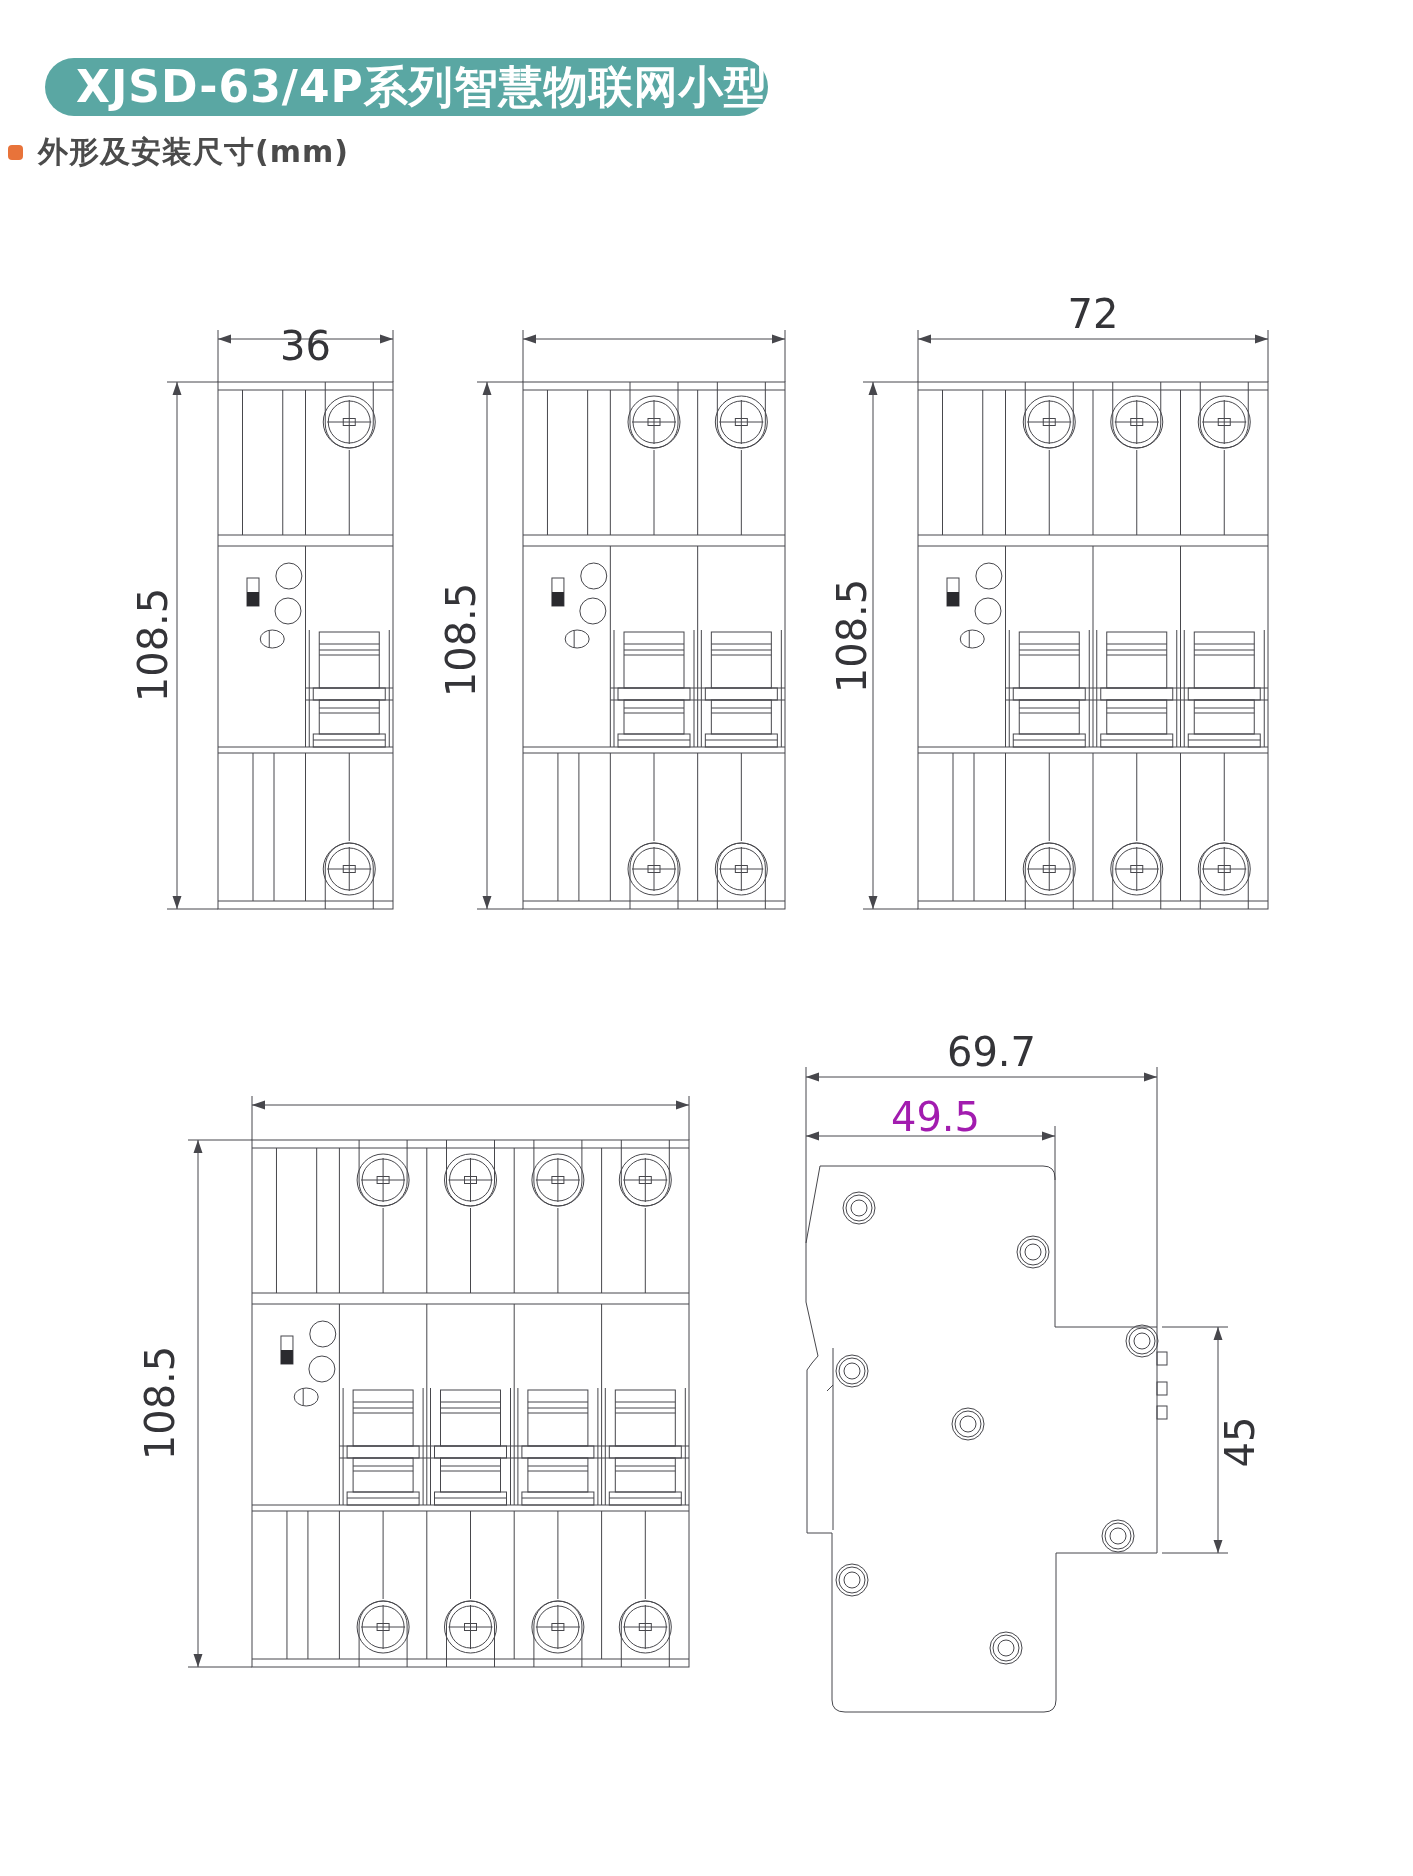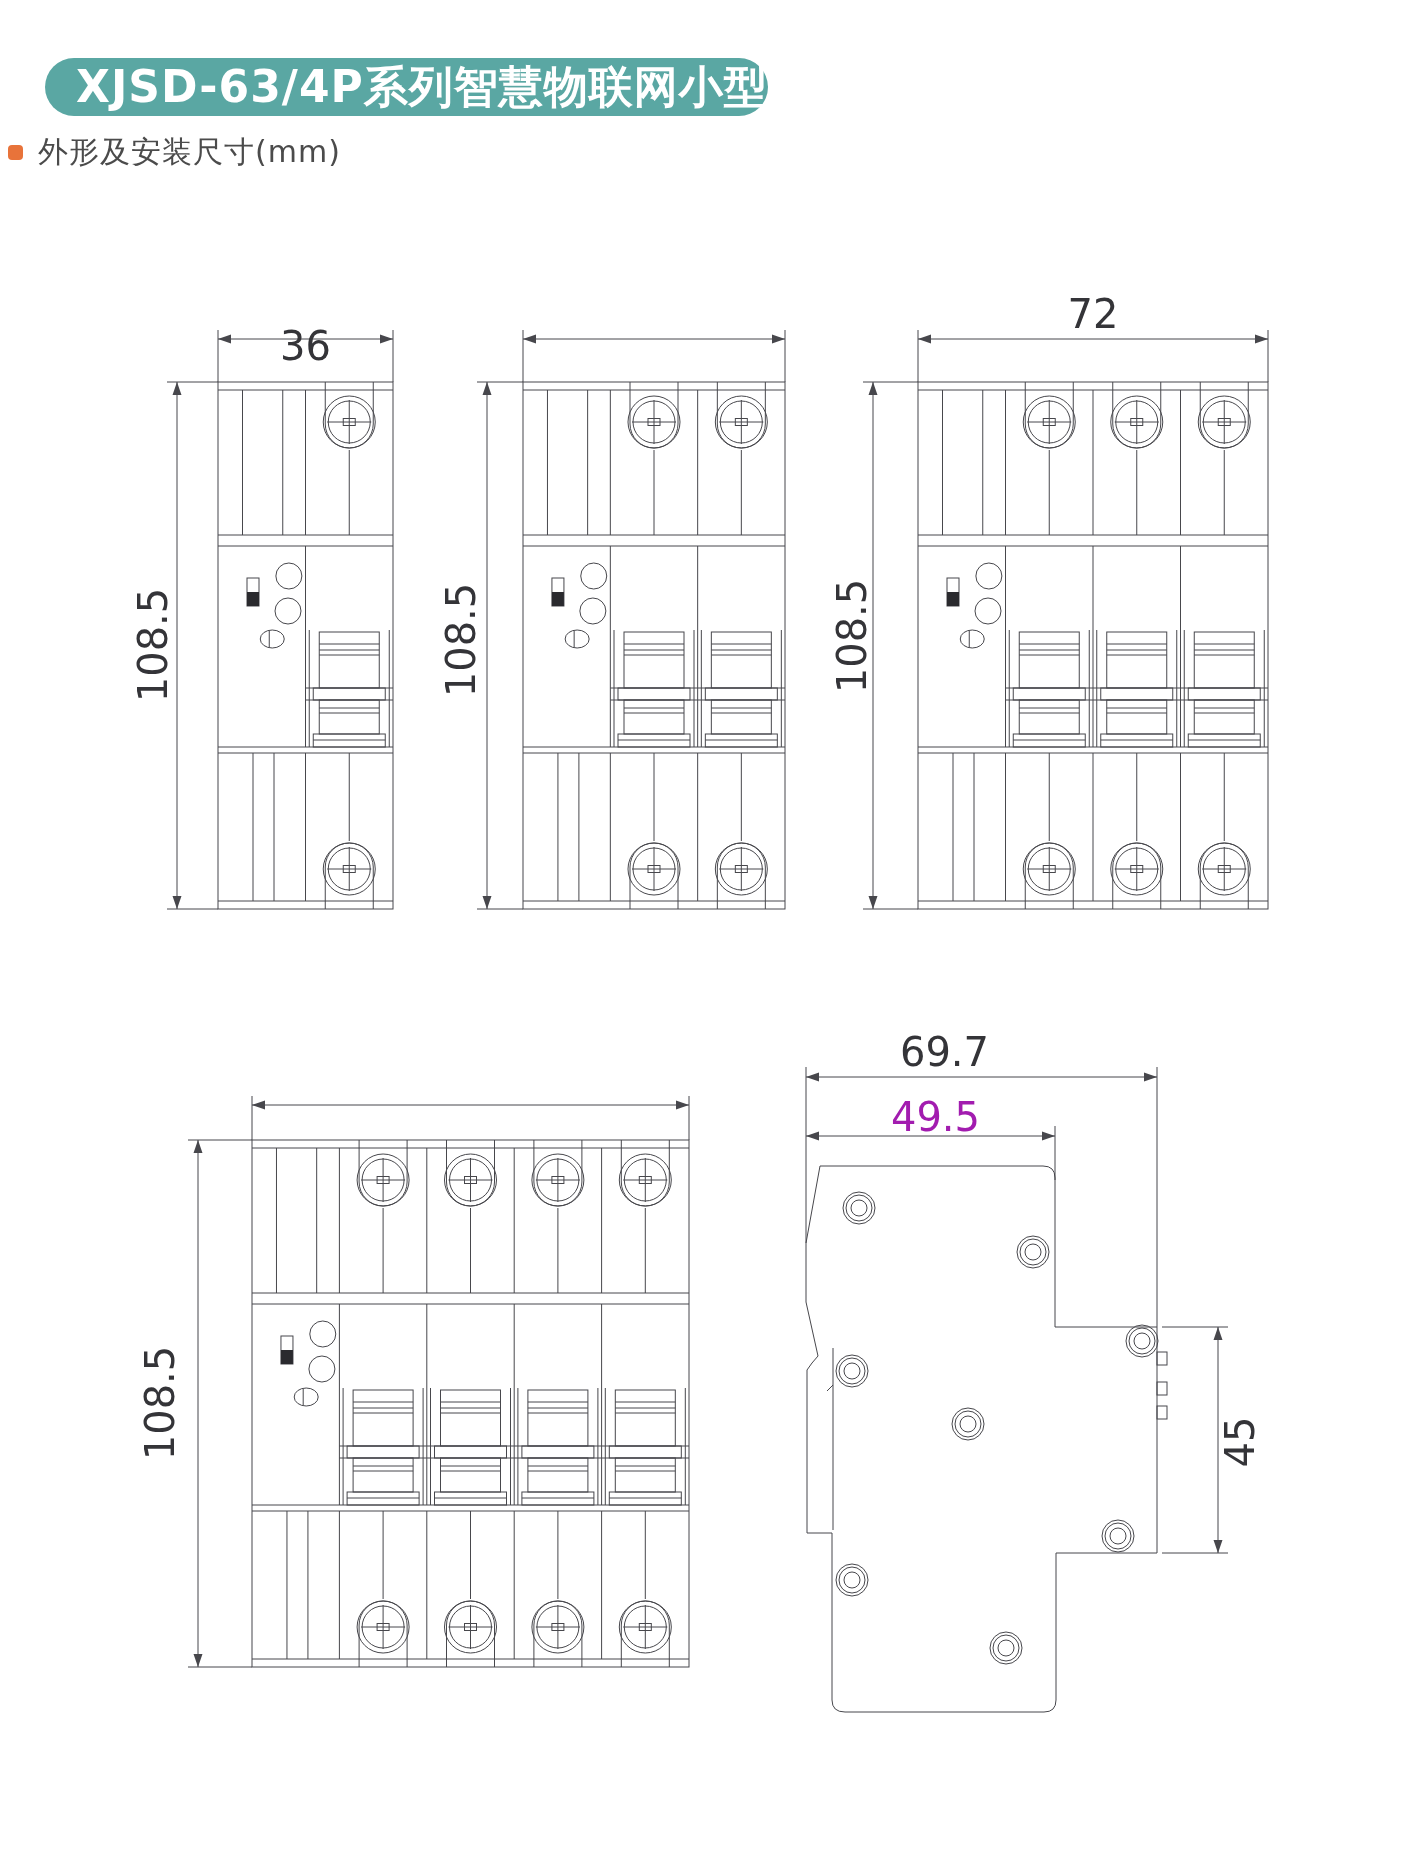--- a/index.html
+++ b/index.html
@@ -4,21 +4,21 @@
 <style>
   html,body{margin:0;padding:0;background:#ffffff;}
   .page{position:relative;width:1413px;height:1876px;background:#fff;overflow:hidden;
         font-family:"DejaVu Sans","Liberation Sans",sans-serif;}
   .banner{position:absolute;left:45px;top:38px;width:723px;height:58px;border-radius:29px;
           background:#5aa7a3;color:#ffffff;font-size:44px;font-weight:bold;line-height:58px;
           padding-left:31px;box-sizing:border-box;letter-spacing:1px;white-space:nowrap;margin-top:20px;}
   .section-head{position:absolute;left:8px;top:133px;height:38px;display:flex;align-items:center;}
   .bullet{display:inline-block;width:15px;height:15px;border-radius:4px;background:#e8733a;
           margin-right:15px;}
-  .sec-title{font-size:30px;font-weight:normal;color:#4b4b4b;letter-spacing:1px;}
+  .sec-title{font-size:30px;font-weight:bold;color:#4b4b4b;letter-spacing:1px;}
   svg#drawing{position:absolute;left:0;top:0;}
   .dim-label{position:absolute;font-size:40px;color:#343438;text-align:center;line-height:44px;
              font-family:"DejaVu Sans","Liberation Sans",sans-serif;}
   .rot{transform:rotate(-90deg);transform-origin:center center;}
 </style>
 </head>
 <body>
 
 <div class="page">
 
@@ -507,17 +507,17 @@
     </svg>
 
   <div class="dim-label" style="left: 218px; top: 292px; width: 175px; color: rgb(52, 52, 56); margin-top: 32px;">36</div>
   <div class="dim-label" style="left: 918px; top: 292px; width: 350px; color: rgb(52, 52, 56);">72</div>
 
   <div class="dim-label rot" style="left: 68px; top: 623px; width: 170px; color: rgb(52, 52, 56);">108.5</div>
   <div class="dim-label rot" style="left: 376px; top: 618px; width: 170px; color: rgb(52, 52, 56);">108.5</div>
   <div class="dim-label rot" style="left: 767px; top: 614px; width: 170px; color: rgb(52, 52, 56);">108.5</div>
   <div class="dim-label rot" style="left: 75px; top: 1381px; width: 170px; color: rgb(52, 52, 56);">108.5</div>
 
-  <div class="dim-label" style="left: 872px; top: 1030px; width: 145px; color: rgb(52, 52, 56);">69.7</div>
+  <div class="dim-label" style="left: 919px; top: 1030px; width: 145px; color: rgb(52, 52, 56);">69.7</div>
   <div class="dim-label" style="left: 863px; top: 1095px; width: 145px; color: #a21caf;">49.5</div>
   <div class="dim-label rot" style="left: 1170px; top: 1420px; width: 140px; color: rgb(52, 52, 56);">45</div>
 
 </div>
 
 </body></html>

